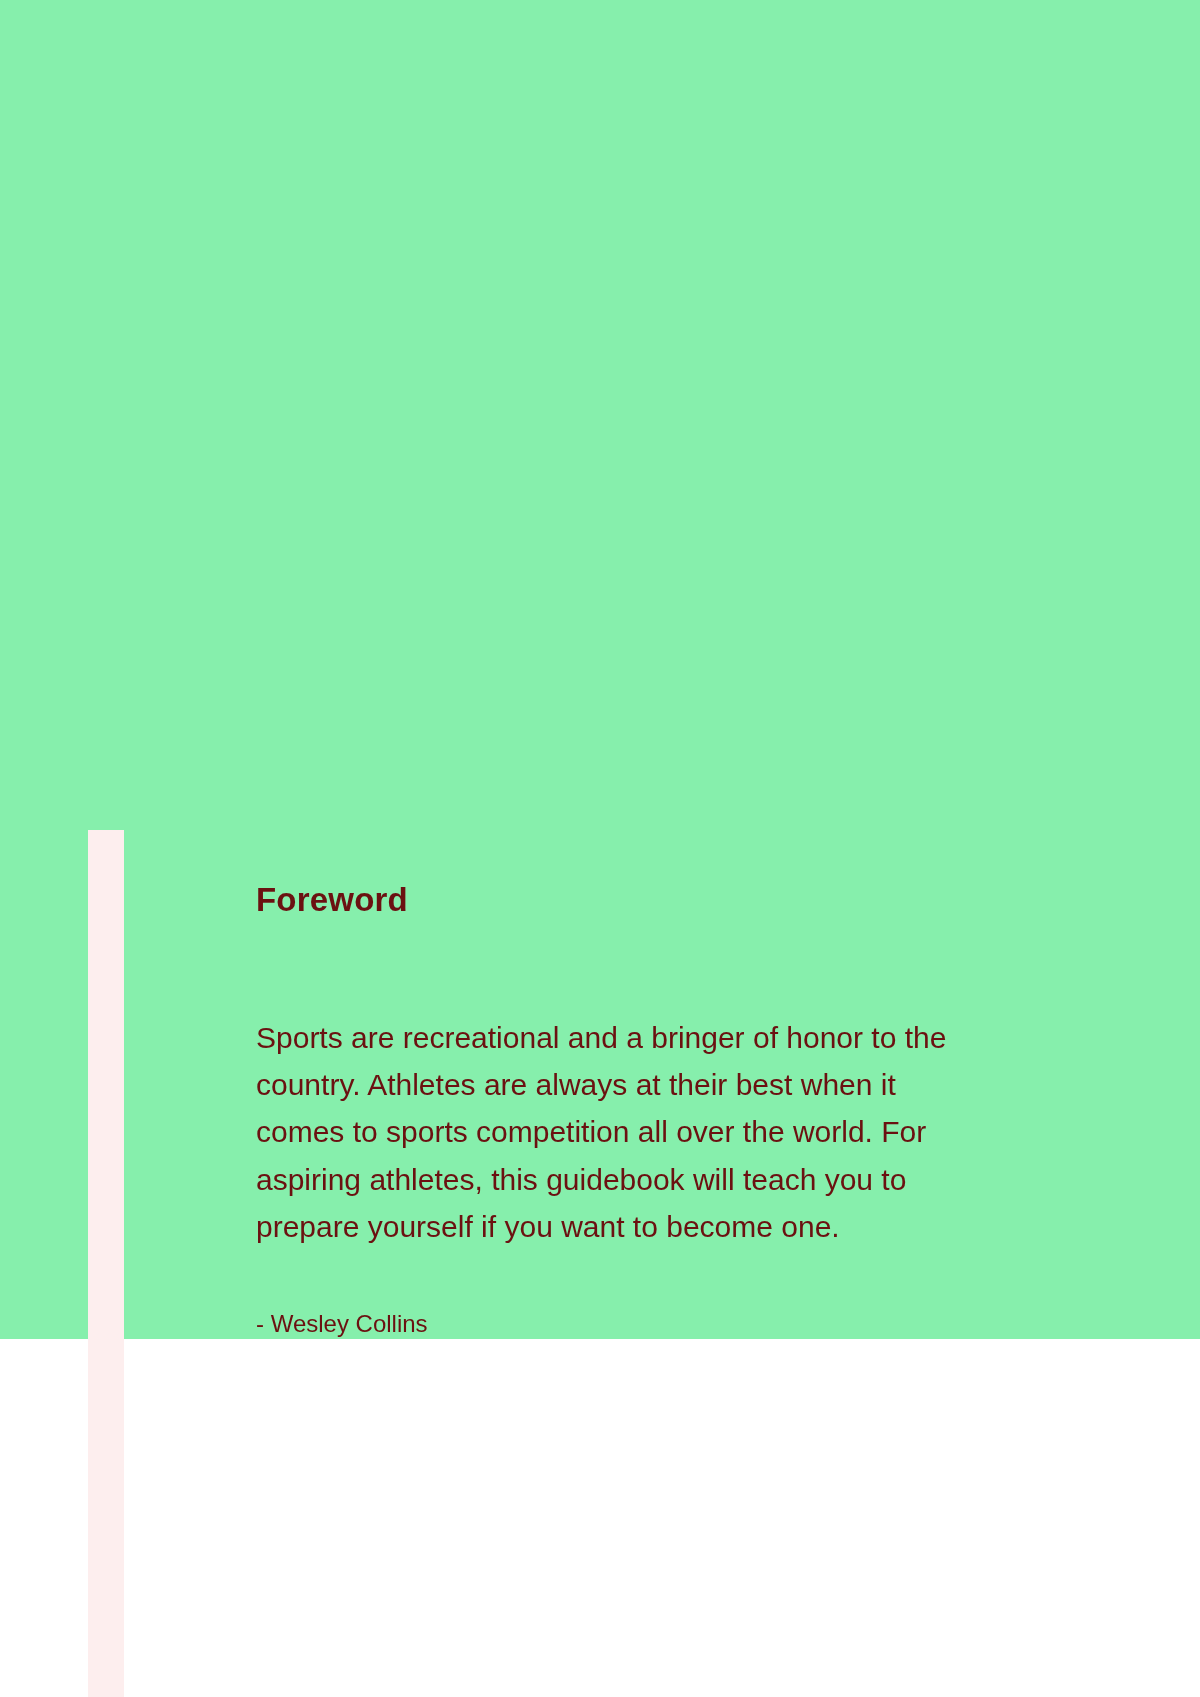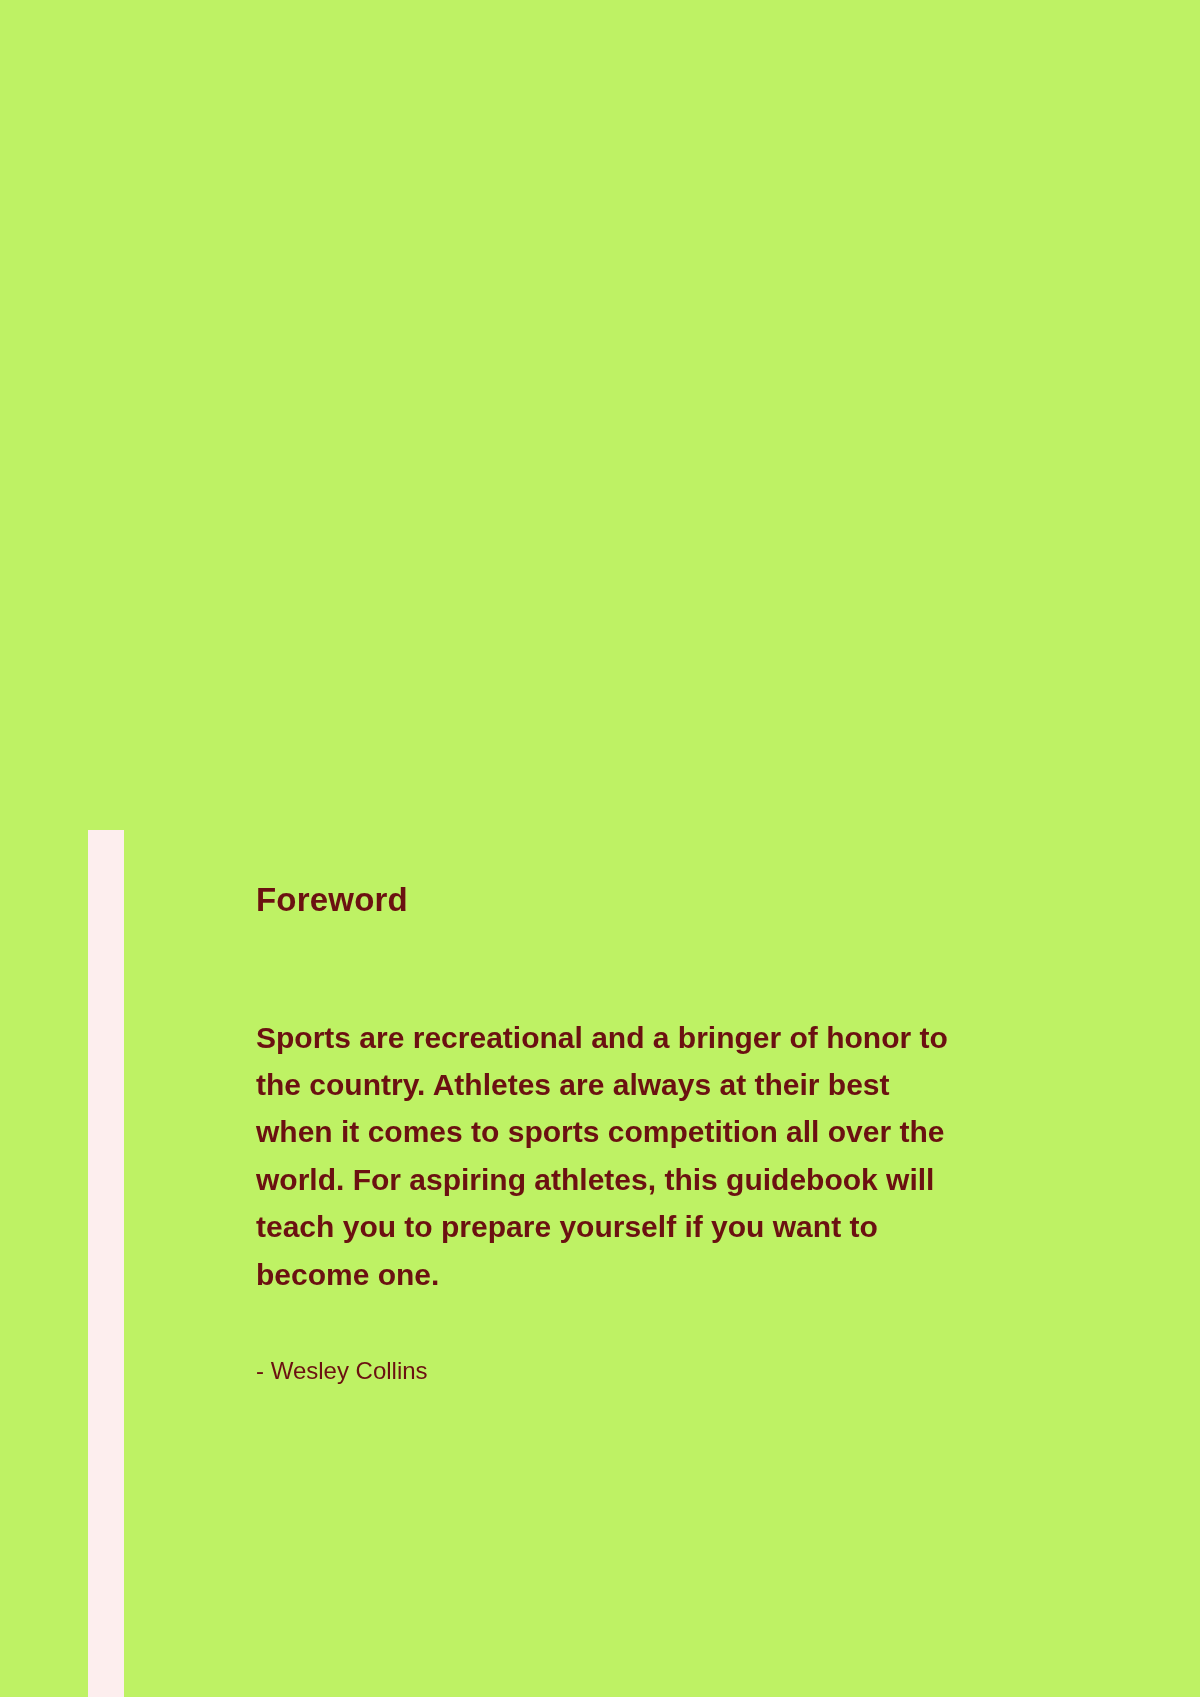--- a/index.html
+++ b/index.html
@@ -10,22 +10,22 @@
     width: 1200px;
     height: 1697px;
     background: #ffffff;
     font-family: "Liberation Sans", sans-serif;
     position: relative;
     overflow: hidden;
   }
   .page {
     position: relative;
     width: 1200px;
-    height: 1697px;
-    background: #bef264;
+    height: 1339px;
+    background: #86efac;
   }
   
   .accent-bar {
     position: absolute;
     left: 88px;
     top: 830px;
     width: 36px;
     height: 867px;
     background: #fdeeee;
   }
@@ -43,21 +43,21 @@
     margin: 0;
     line-height: 1.2;
   }
   .body-text {
     margin: 0;
     padding-top: 94px;
     font-size: 30px;
     line-height: 1.58;
     color: #6b1111;
     max-width: 700px;
-    font-weight: bold;
+    font-weight: normal;
   }
   .signature {
     margin: 0;
     padding-top: 55px;
     font-size: 24px;
     line-height: 1.5;
     color: #6b1111;
   }
 </style>
 </head>

